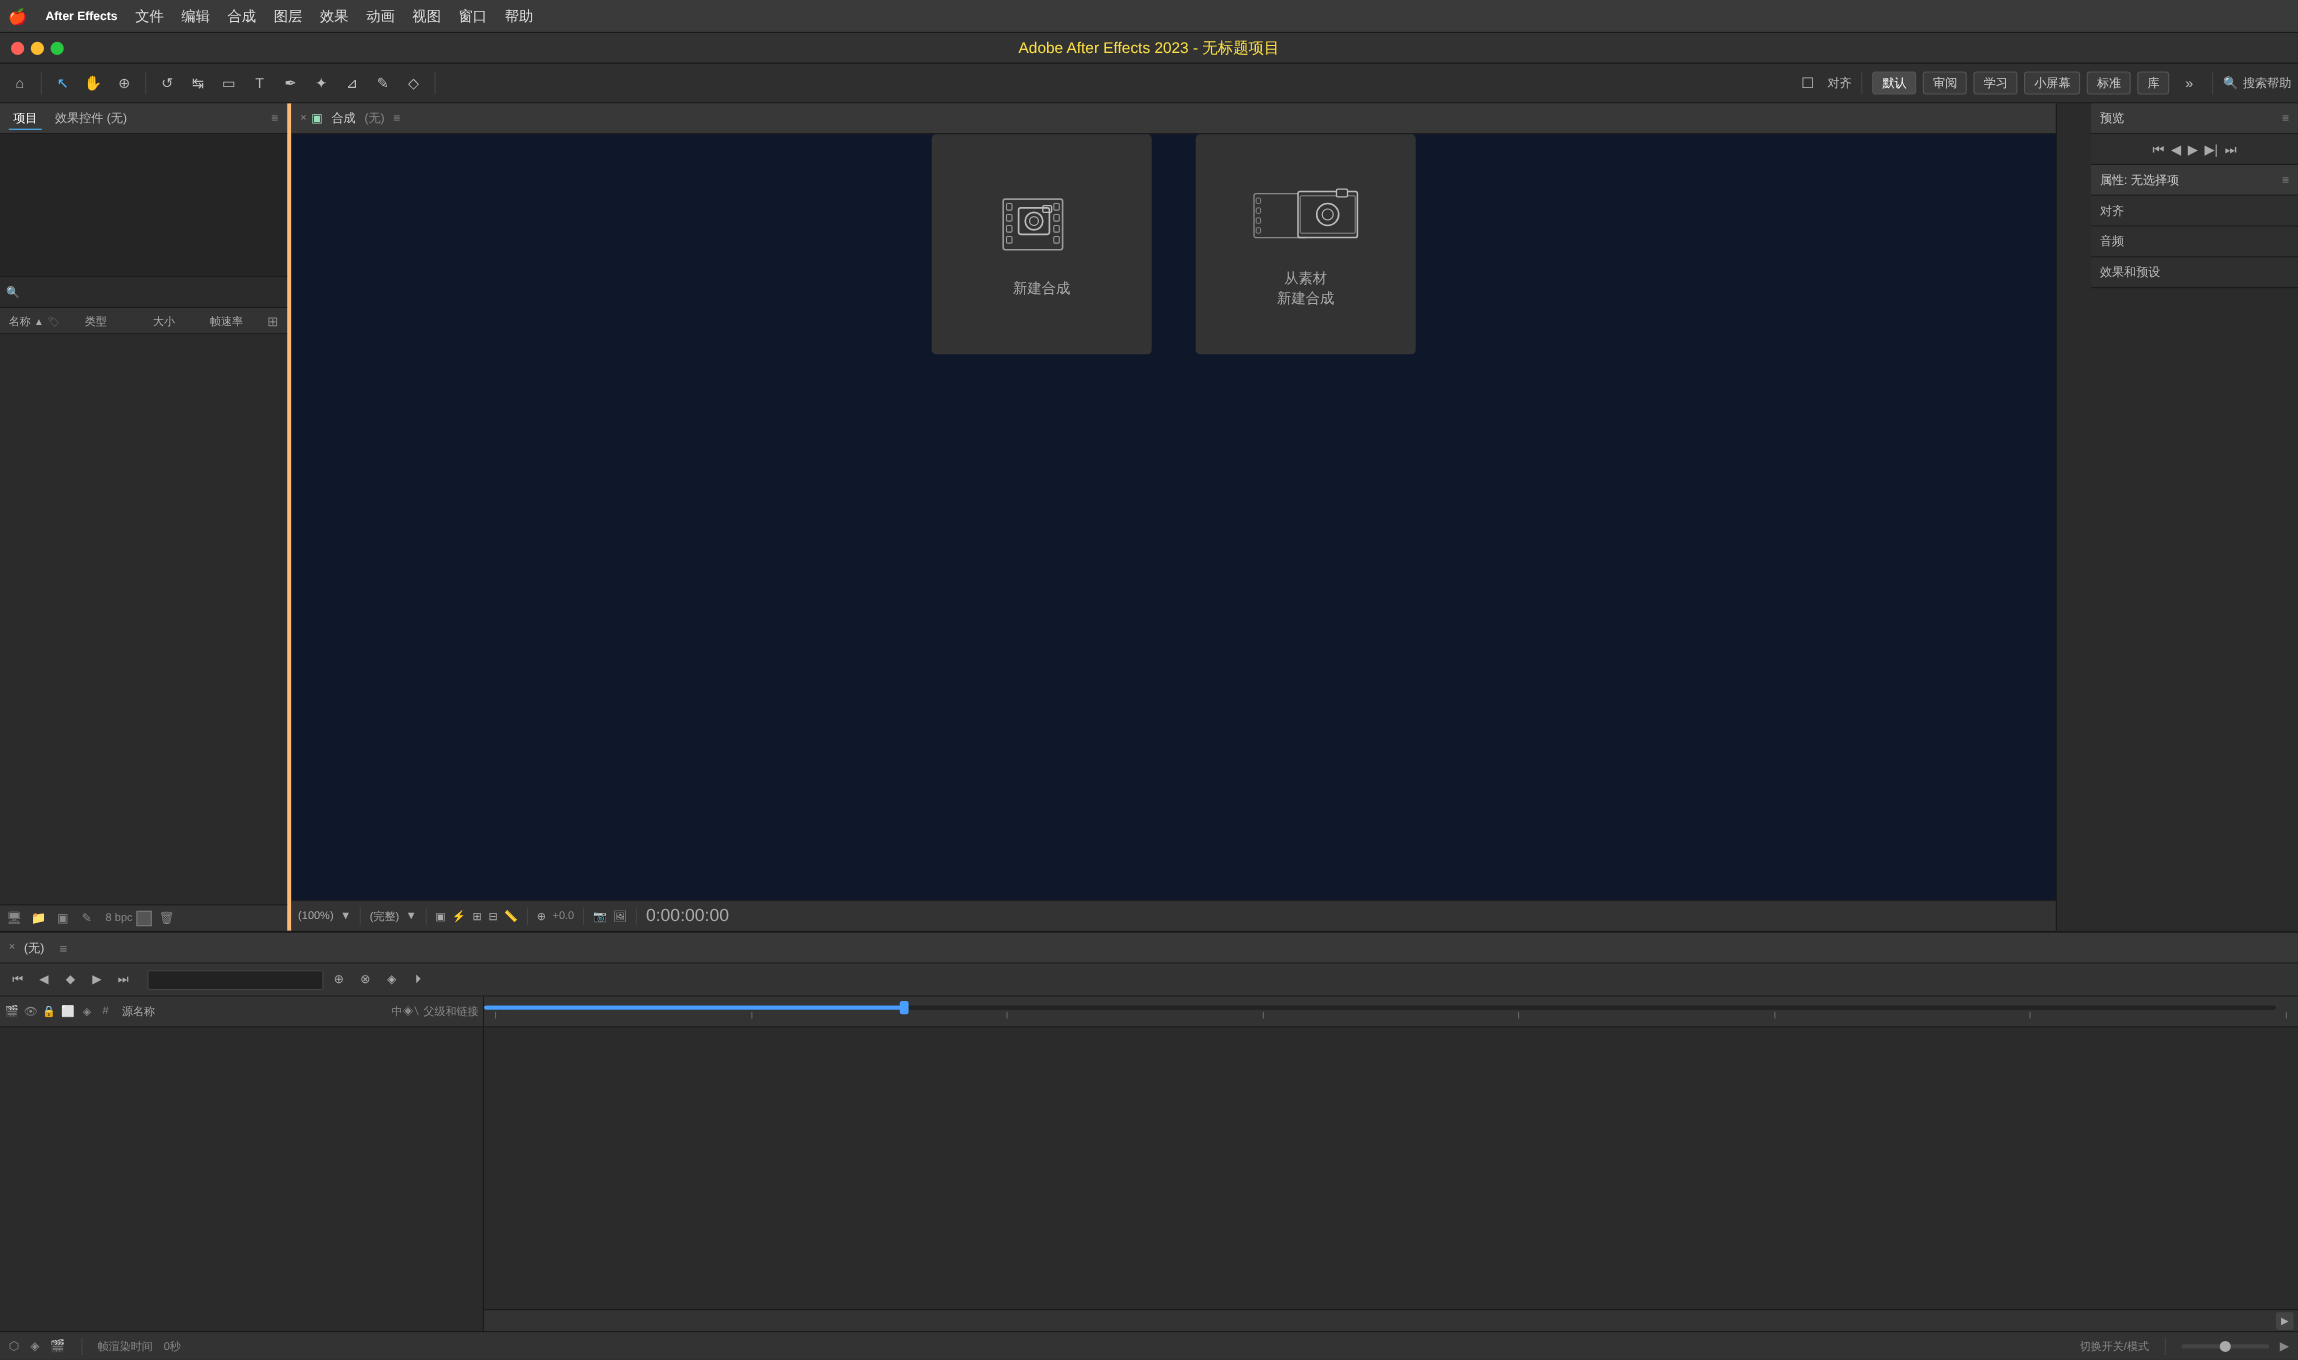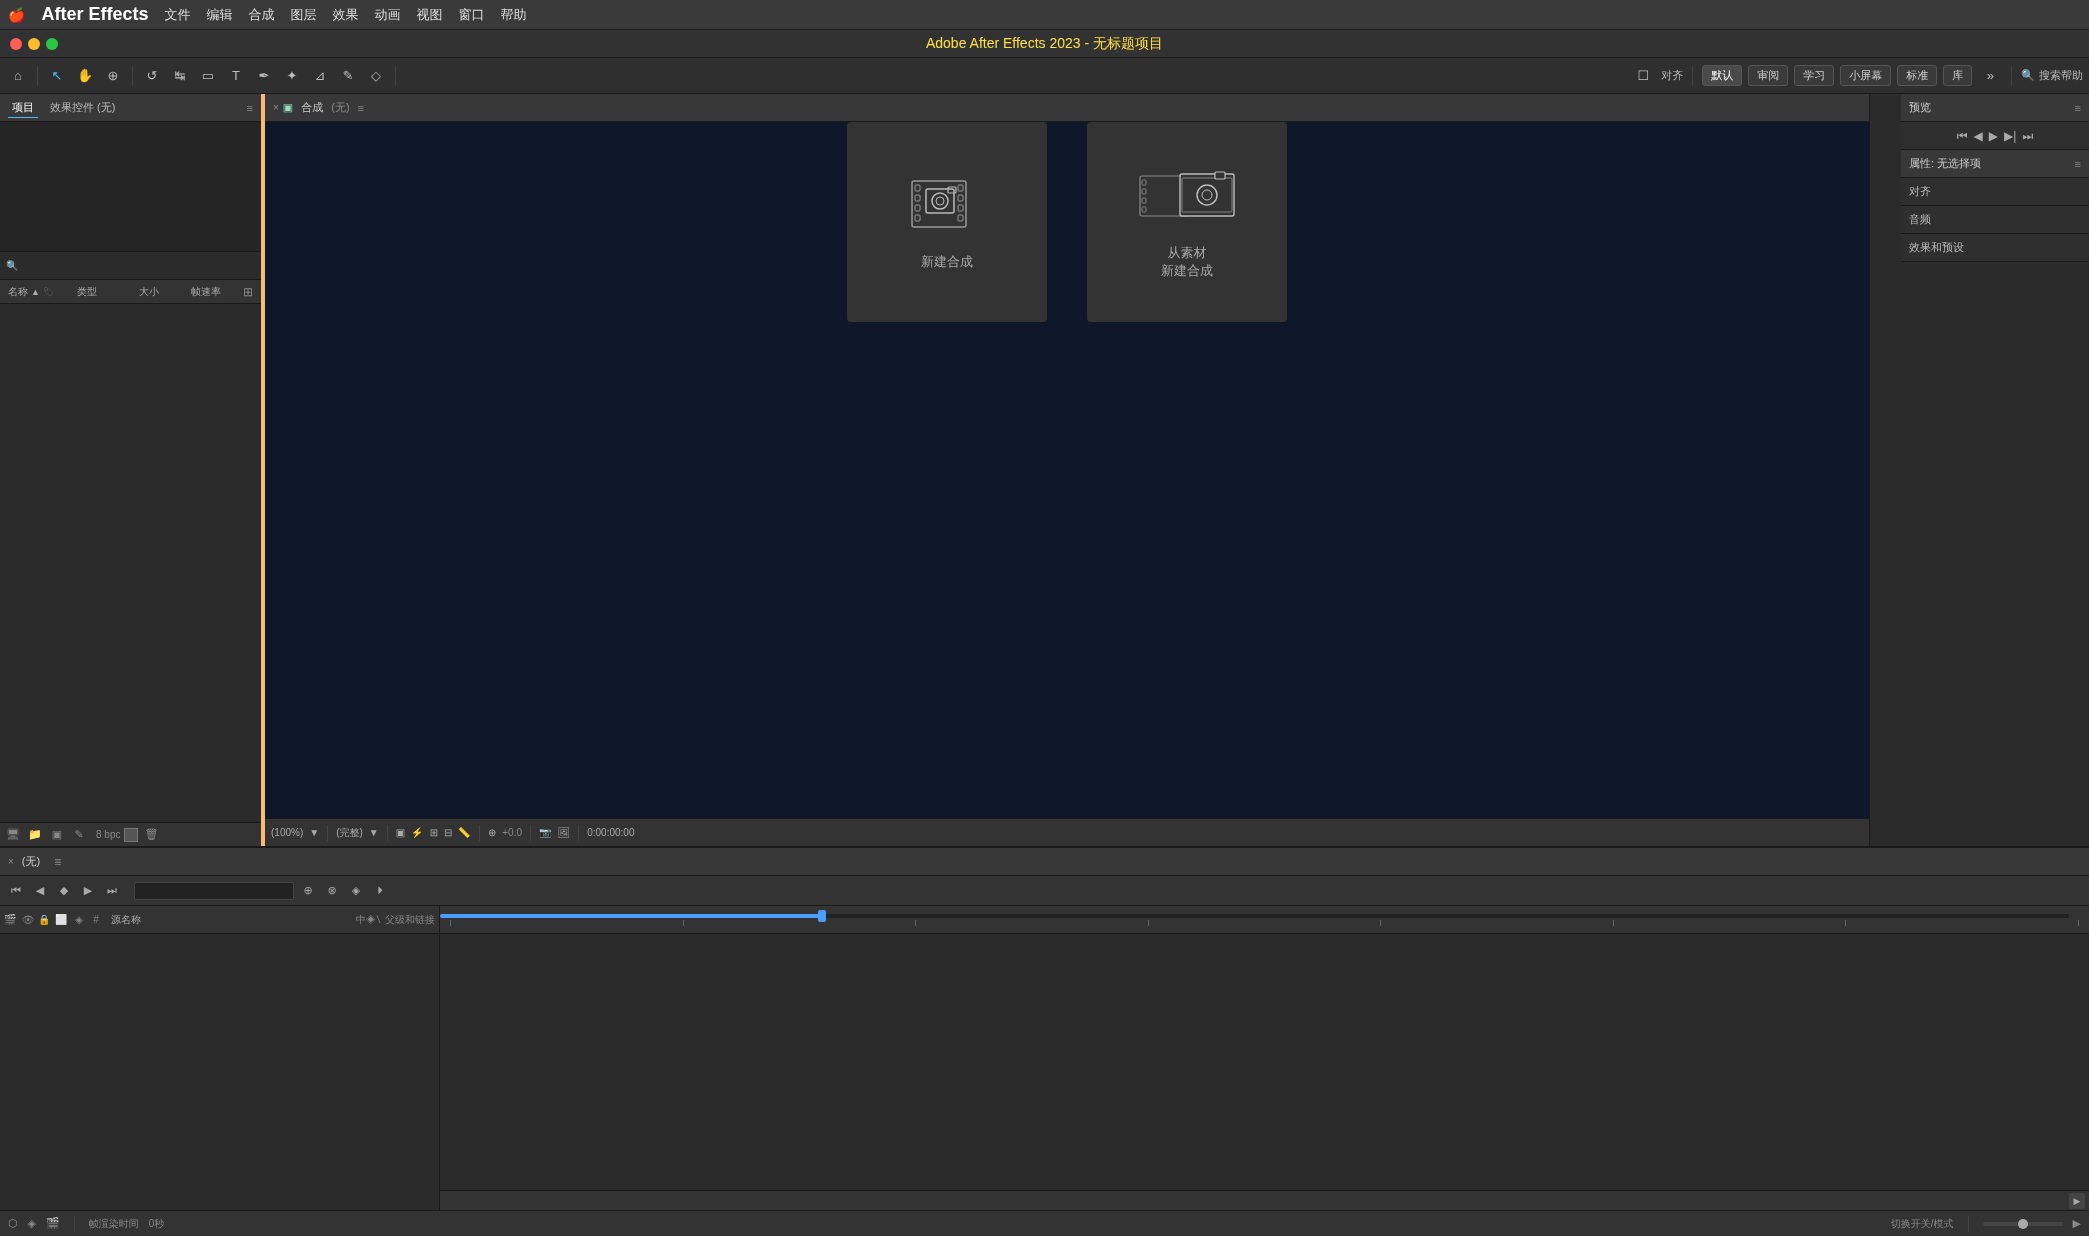--- a/index.html
+++ b/index.html
@@ -18,21 +18,21 @@
       width: 100%;
       height: 30px;
       background: #3a3a3a;
       display: flex;
       align-items: center;
       padding: 0 8px;
       gap: 16px;
       border-bottom: 1px solid #1a1a1a;
     }
     .apple-icon { font-size: 14px; color: #ddd; cursor: pointer; }
-    .menu-app-name { color: #fff; font-weight: 700; font-size: 18px; }
+    .menu-app-name { color: #fff; font-weight: 700; font-size: 11px; }
     .menu-item { color: #ddd; font-size: 13px; cursor: pointer; }
 
     
     #titlebar {
       width: 100%;
       height: 28px;
       background: #323232;
       display: flex;
       align-items: center;
       justify-content: center;
@@ -738,21 +738,21 @@
       <span style="font-size:10px;color:#aaa;">⊞</span>
       <span style="font-size:10px;color:#aaa;">⊟</span>
       <span style="font-size:10px;color:#aaa;">📏</span>
       <div class="vb-separator"></div>
       <span style="font-size:10px;color:#aaa;">⊕</span>
       <span style="font-size:10px;color:#888;">+0.0</span>
       <div class="vb-separator"></div>
       <span style="font-size:10px;color:#aaa;">📷</span>
       <span style="font-size:10px;color:#aaa;">🖼</span>
       <div class="vb-separator"></div>
-      <span style="font-size:10px;color:#aaa;">0:00:00:00</span>
+      <span style="font-size:16px;color:#aaa;">0:00:00:00</span>
     </div>
 
   </div>
 
   <div id="right-panel">
     <div class="preview-header">
       <span class="preview-title">预览</span>
       <span class="preview-menu">≡</span>
     </div>
     <div class="preview-controls">

